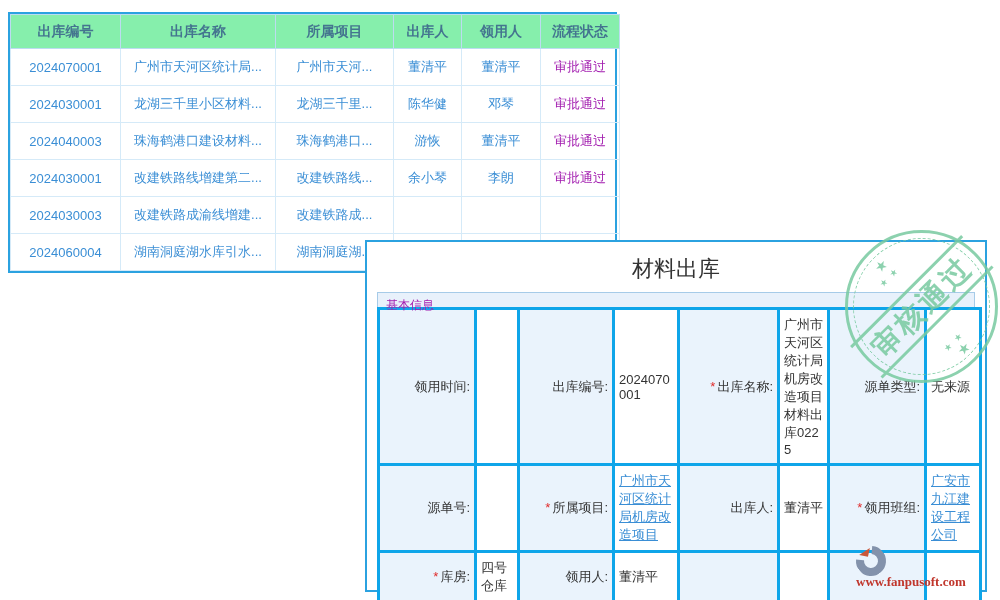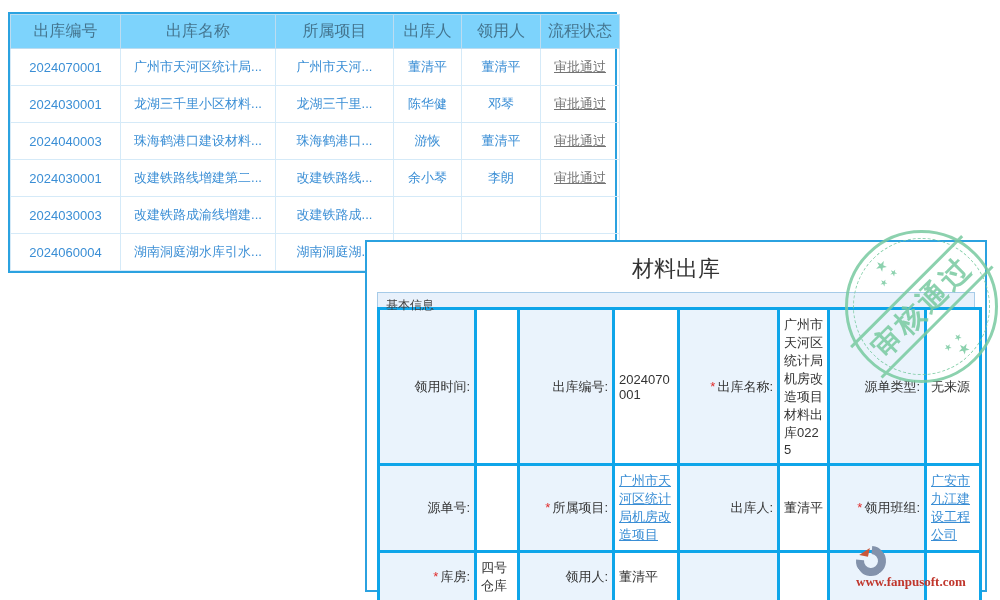--- a/index.html
+++ b/index.html
@@ -6,33 +6,33 @@
   html,body { width:1000px; height:600px; background:#fff; overflow:hidden;
     font-family:"Liberation Sans","DejaVu Sans",sans-serif; }
   .page { position:relative; width:1000px; height:600px; background:#fff; }
 
   
   .list-panel { position:absolute; left:8px; top:12px; width:609px; background:#fff;
     border:2px solid #2ba2e0; z-index:1; }
   .list-title { height:46px; line-height:46px; text-align:center; font-size:20px;
     font-weight:bold; color:#333; border-bottom:1px solid #bcdcf0; }
   table.list-table { width:100%; border-collapse:collapse; table-layout:fixed; }
-  .list-table th { background:#7dd3fc; height:34px; font-weight:normal; font-size:16px;
+  .list-table th { background:#86efac; height:34px; font-weight:bold; font-size:14px;
     color:#44758f; border:1px solid #bcdcf0; }
   .list-table td { height:37px; text-align:center; font-size:13px; color:#3a8ed5;
     border:1px solid #d5eaf8; white-space:nowrap; overflow:hidden; }
-  .list-table td.status { color:#737373;text-decoration:underline; }
+  .list-table td.status { color:#a21caf; }
 
   
   .detail-panel { position:absolute; left:365px; top:240px; width:622px; height:352px;
     background:#fff; border:2px solid #2ba2e0; z-index:10; }
   .detail-title { height:50px; line-height:54px; text-align:center; font-size:22px;
     font-weight:normal; color:#333; }
   .section-bar { margin:0 10px; height:16px; line-height:24px; padding-left:8px;
-    font-size:12px; color:#404040; background:#e8f1fb; border:1px solid #a6cbe8; }
+    font-size:12px; color:#a21caf; background:#e8f1fb; border:1px solid #a6cbe8; }
   table.form-table { width:598px; margin:-1px 10px 0 10px; border-collapse:collapse;
     table-layout:fixed; font-size:13px; color:#333; }
   .form-table td { border:3px solid #0ea5e9; padding:6px 4px; vertical-align:middle; }
   .form-table td.lbl { background:#eaf3fc; text-align:right; }
   .form-table td.val { background:#fff; text-align:left; word-break:break-all; }
   .form-table tr.r1 { height:112px; }
   .form-table tr.r2 { height:76px; }
   .form-table tr.r3 { height:44px; }
   .form-table tr.r4 { height:29px; }
   .req { color:#e02b2b; margin-right:2px; }

